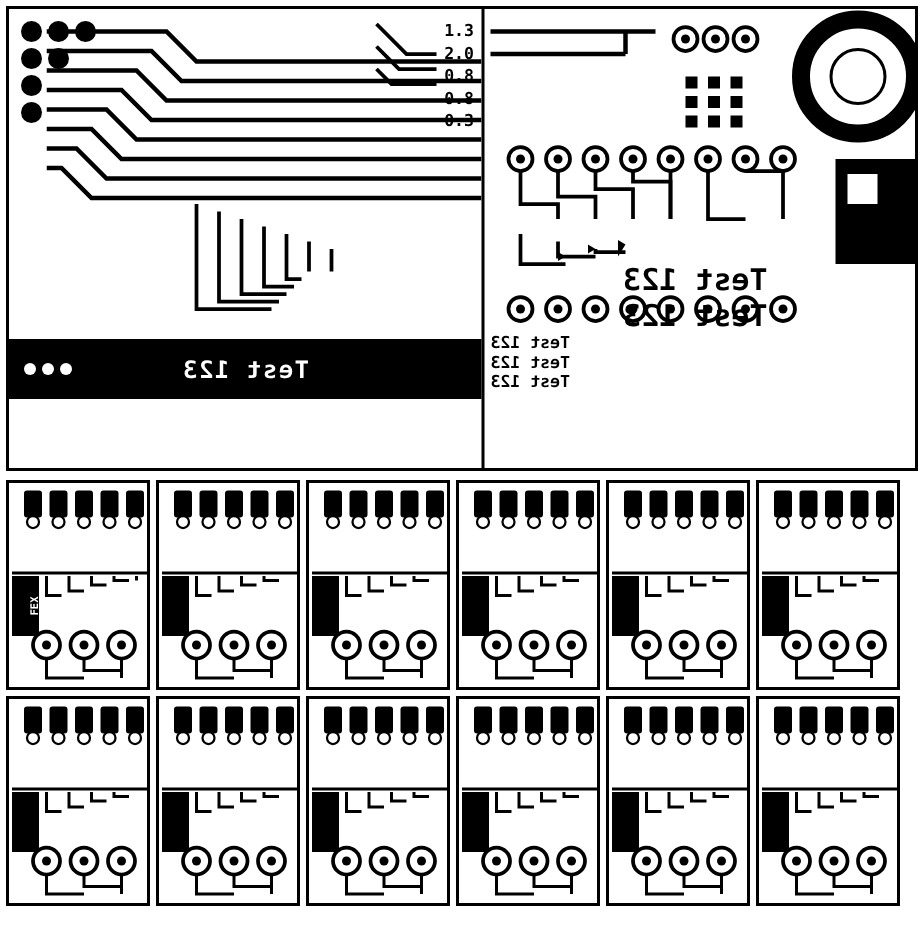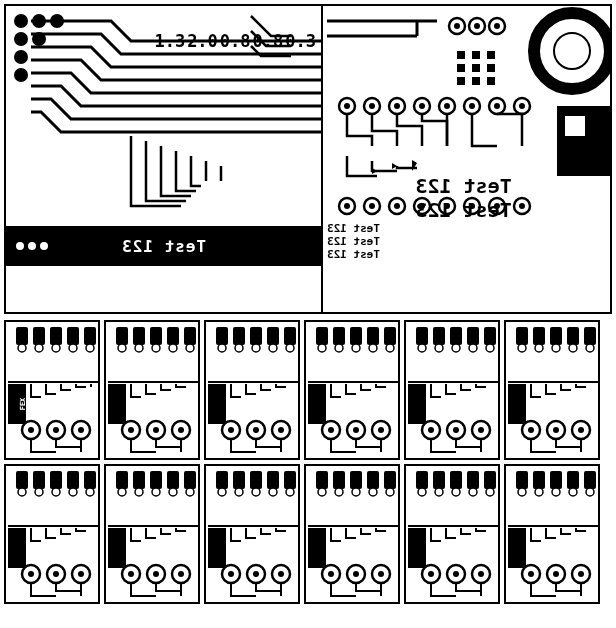--- a/index.html
+++ b/index.html
@@ -64,26 +64,25 @@
       width: 100%;
       height: 100%;
     }
 
     
     .trace-numbers {
       position: absolute;
       top: 8px;
       right: 5px;
       display: flex;
-      flex-direction: row;
+      flex-direction: column;
       gap: 2px;
-      font-size: 17px;
+      font-size: 11px;
       font-weight: bold;
       color: #000;
-      margin-top: 17px;
     }
 
     
     .black-banner {
       position: absolute;
       bottom: 50px;
       left: 0;
       width: 315px;
       height: 40px;
       background: #000;

